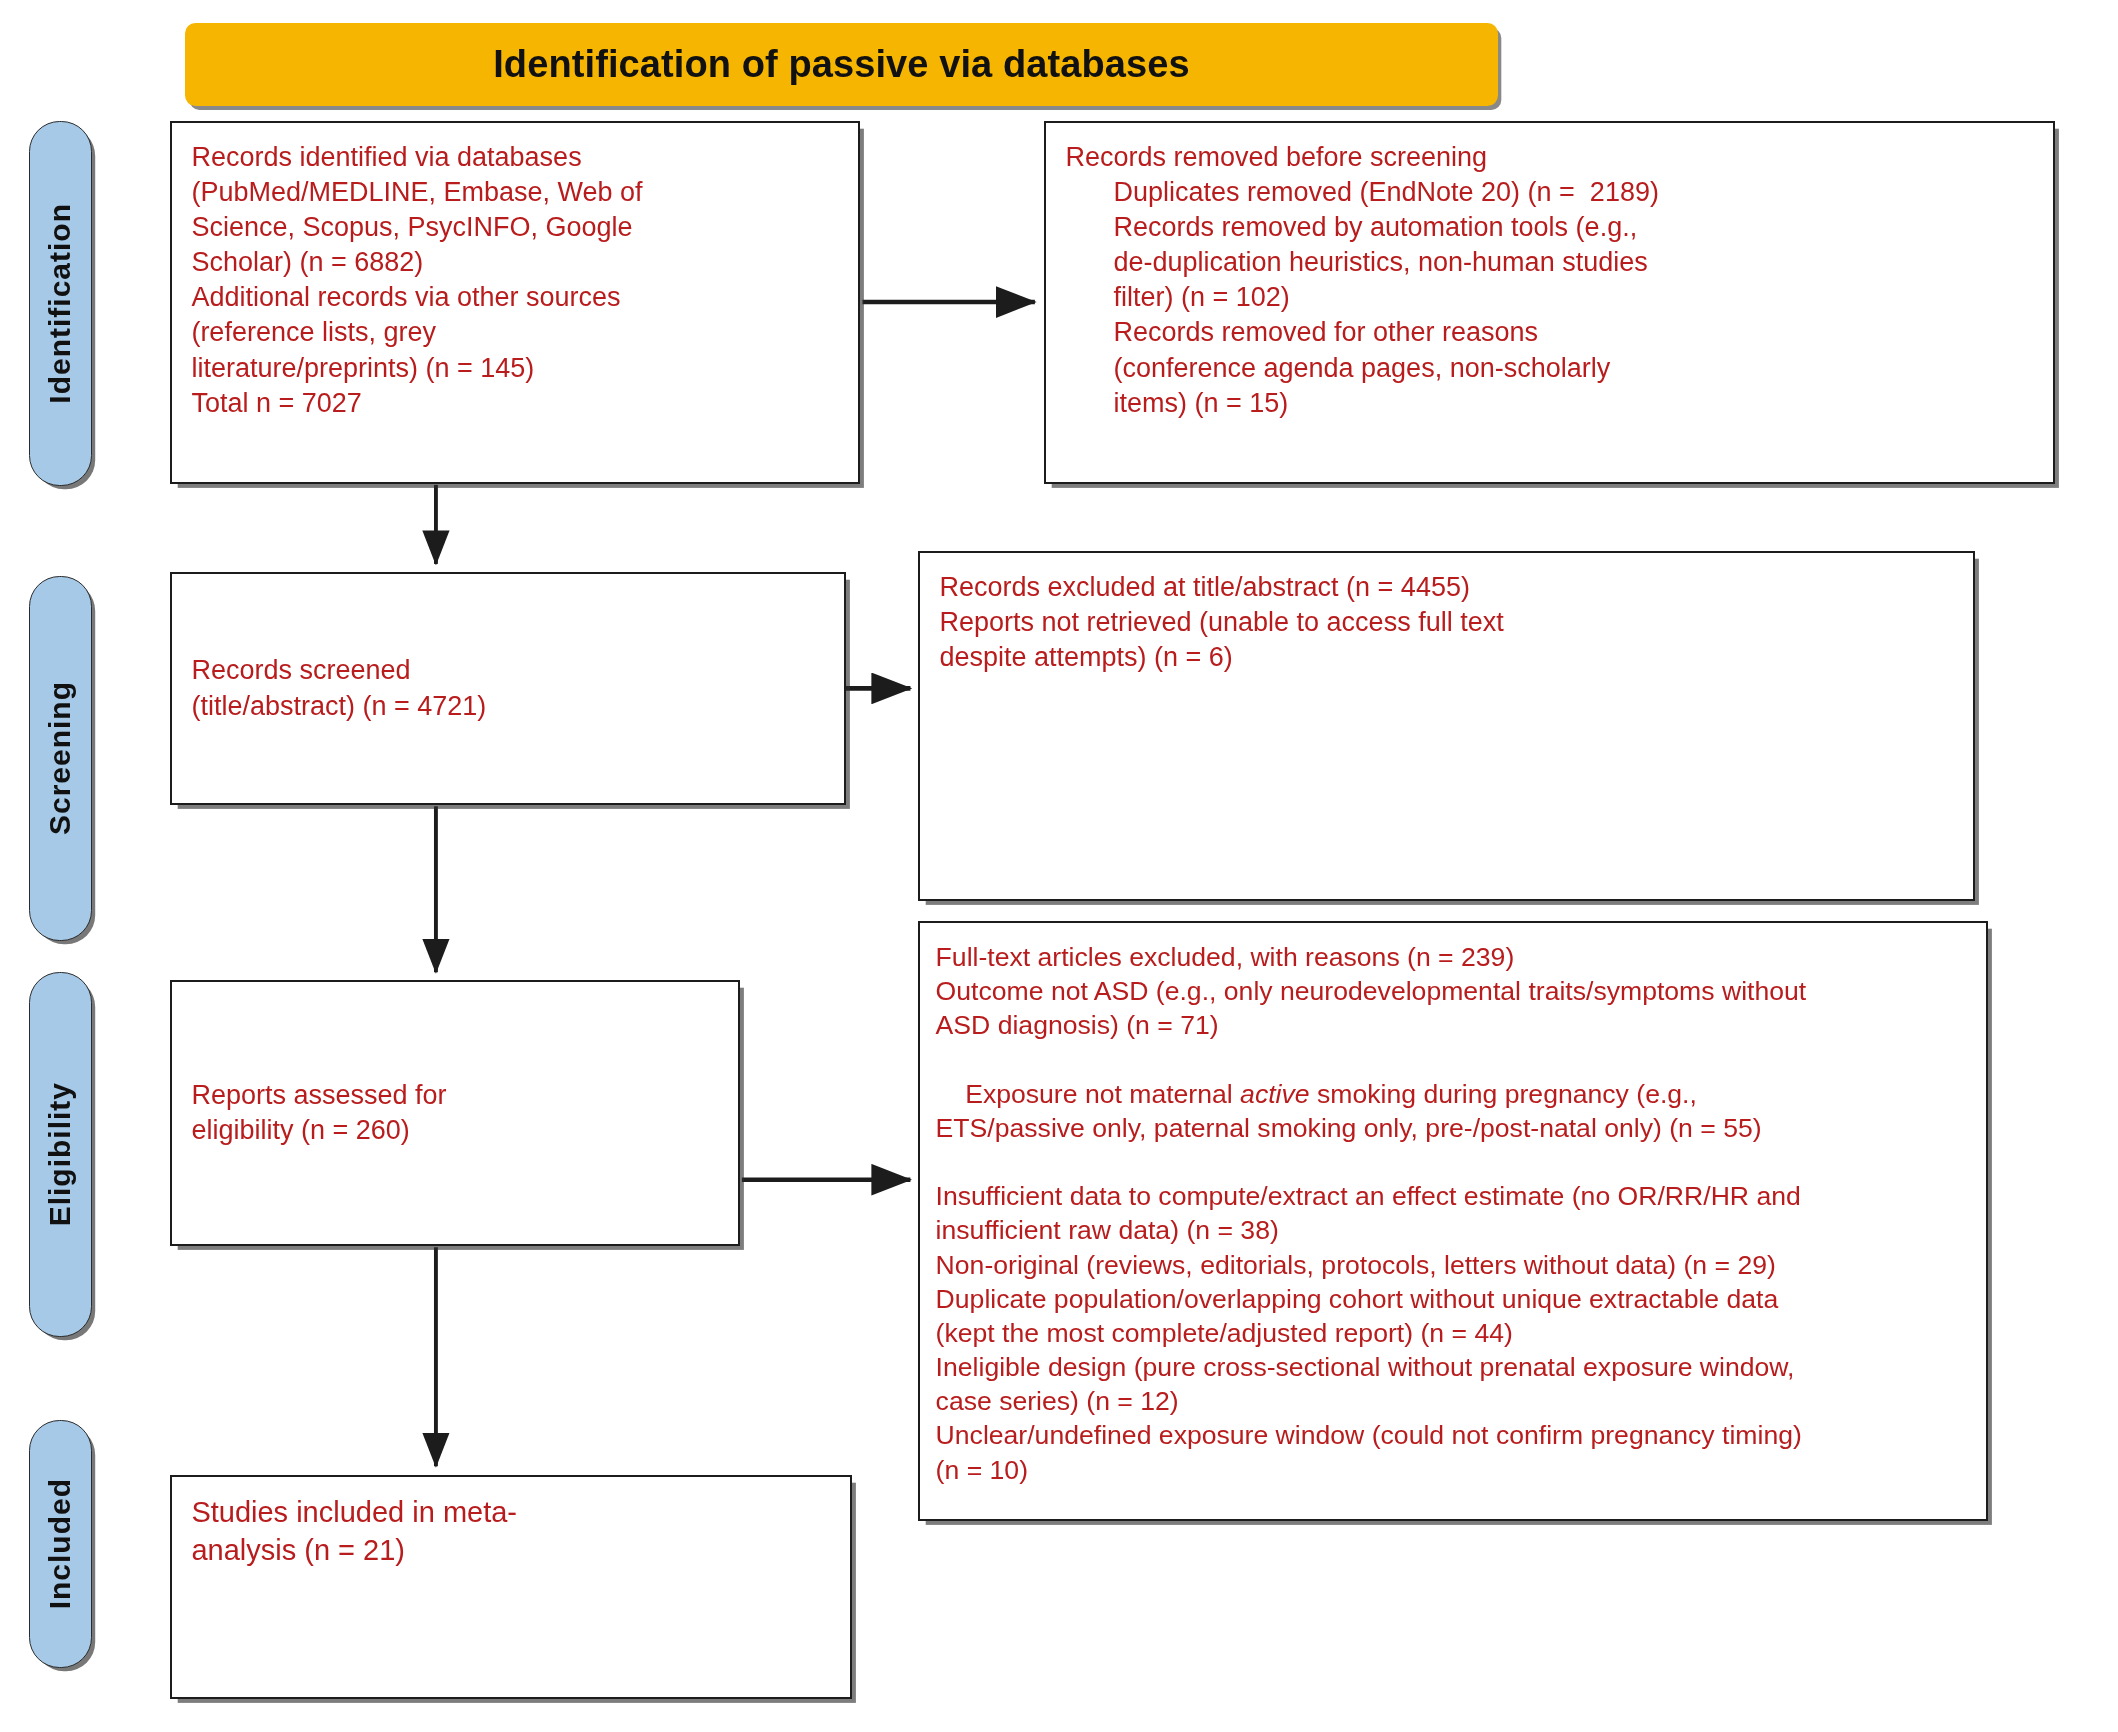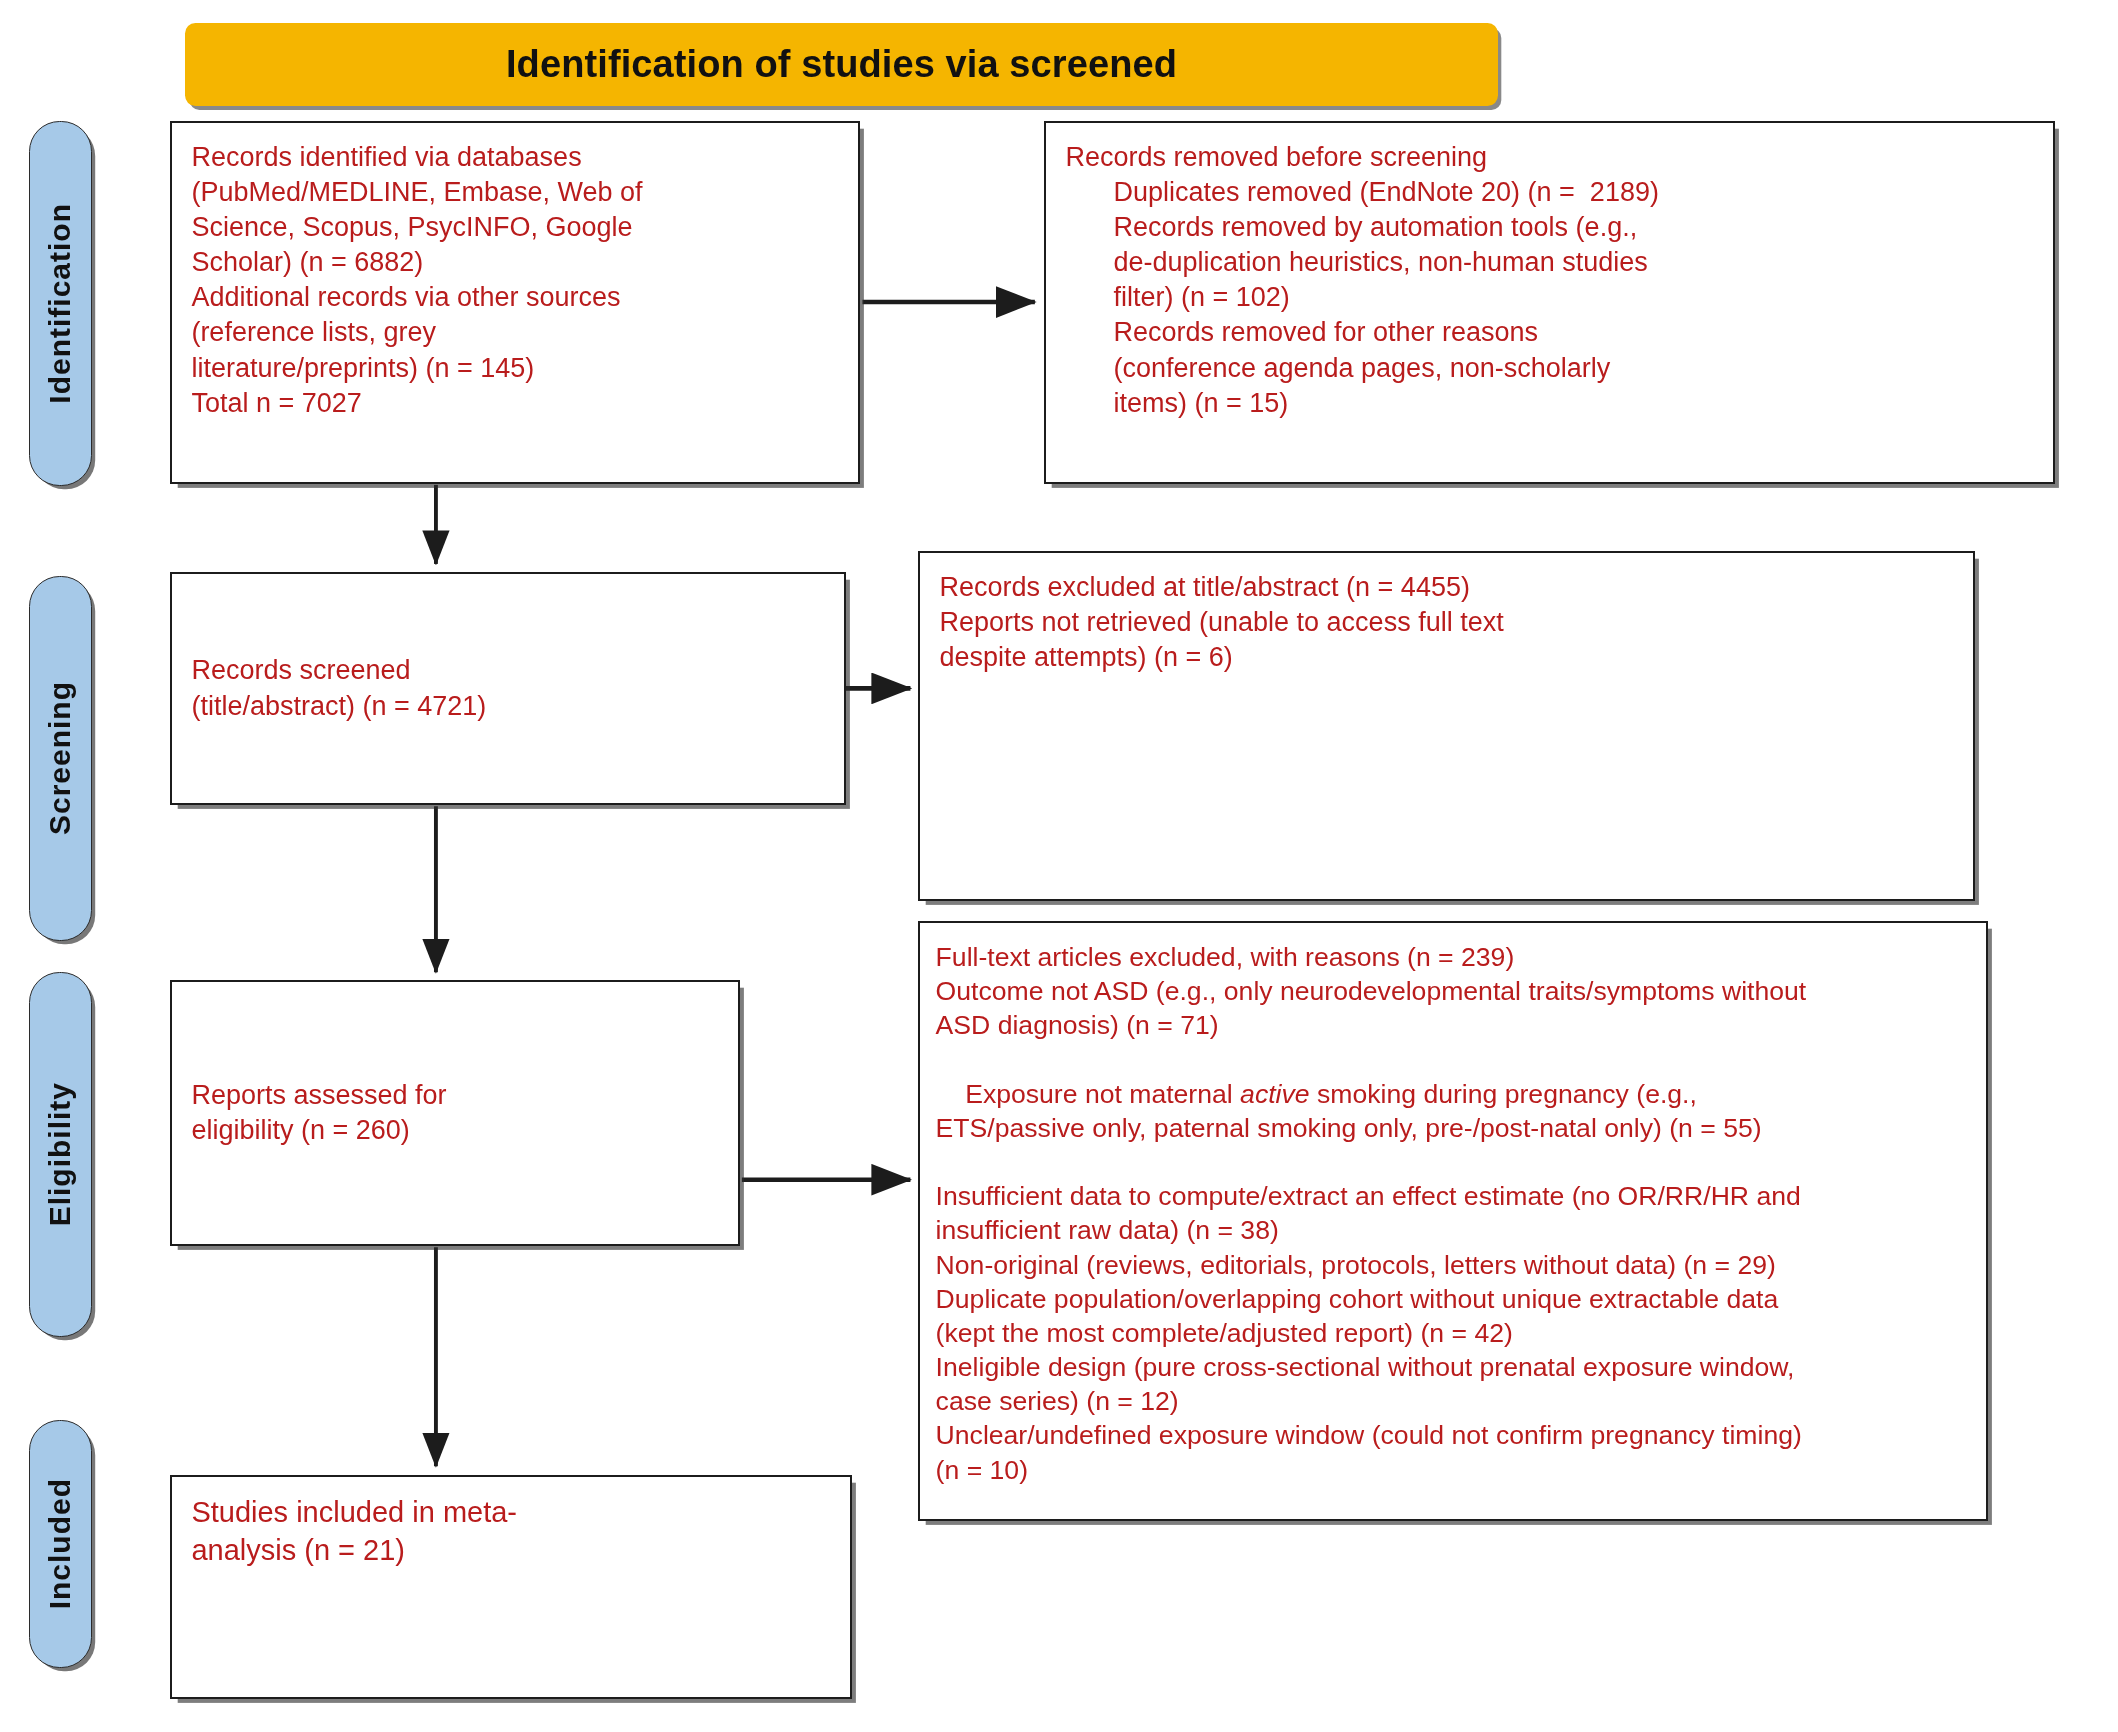--- a/index.html
+++ b/index.html
@@ -124,21 +124,21 @@
   <line x1="1144" y1="1062" x2="1404" y2="1062" stroke="#1c1c1c" stroke-width="7" marker-end="url(#arrowhead)"></line>
 
   <line x1="672" y1="1244" x2="672" y2="1500" stroke="#1c1c1c" stroke-width="6" marker-end="url(#arrowhead)"></line>
 
   <line x1="1144" y1="1820" x2="1404" y2="1820" stroke="#1c1c1c" stroke-width="7" marker-end="url(#arrowhead)"></line>
 
   <line x1="672" y1="1924" x2="672" y2="2262" stroke="#1c1c1c" stroke-width="6" marker-end="url(#arrowhead)"></line>
 </svg>
 
 <div id="title-banner">
-  <span class="title-text">Identification of studies via screened</span>
+  <span class="title-text">Identification of passive via databases</span>
 </div>
 
 <div id="pill-identification" class="stage-pill">
   <span class="stage-label">Identification</span>
 </div>
 
 <div id="pill-screening" class="stage-pill">
   <span class="stage-label">Screening</span>
 </div>
 
@@ -193,21 +193,21 @@
   <p class="box-text">Outcome not ASD (e.g., only neurodevelopmental traits/symptoms without
 ASD diagnosis) (n = 71)</p>
   <p class="box-text">
     <span>Exposure not maternal </span><em class="ital">active</em><span> smoking during pregnancy (e.g.,
 ETS/passive only, paternal smoking only, pre-/post-natal only) (n = 55)</span>
   </p>
   <p class="box-text">Insufficient data to compute/extract an effect estimate (no OR/RR/HR and
 insufficient raw data) (n = 38)</p>
   <p class="box-text">Non-original (reviews, editorials, protocols, letters without data) (n = 29)</p>
   <p class="box-text">Duplicate population/overlapping cohort without unique extractable data
-(kept the most complete/adjusted report) (n = 42)</p>
+(kept the most complete/adjusted report) (n = 44)</p>
   <p class="box-text">Ineligible design (pure cross-sectional without prenatal exposure window,
 case series) (n = 12)</p>
   <p class="box-text">Unclear/undefined exposure window (could not confirm pregnancy timing)
 (n = 10)</p>
 </div>
 
 <div id="box-included" class="flow-box">
   <p class="box-text">Studies included in meta-
 analysis (n = 21)</p>
 </div>

